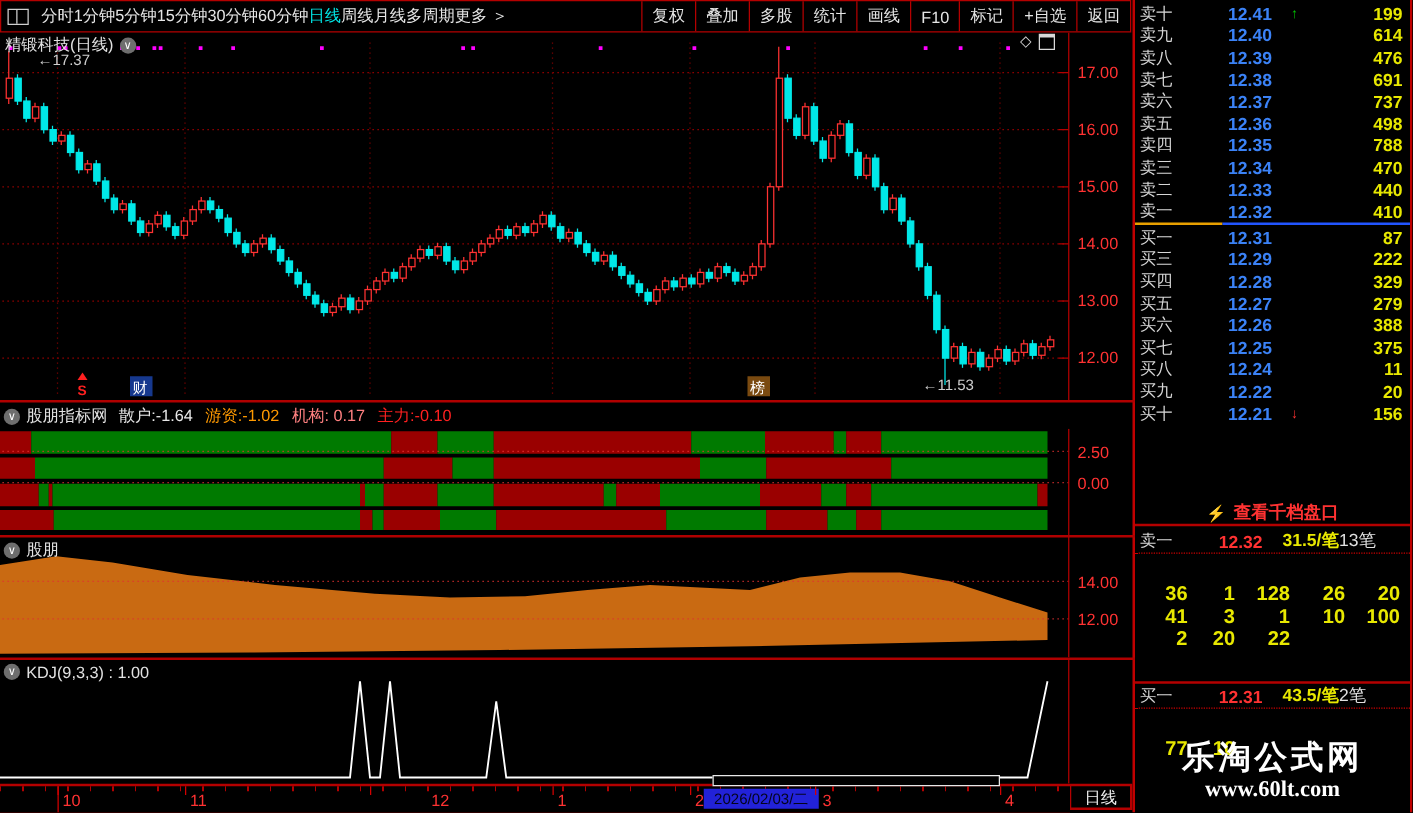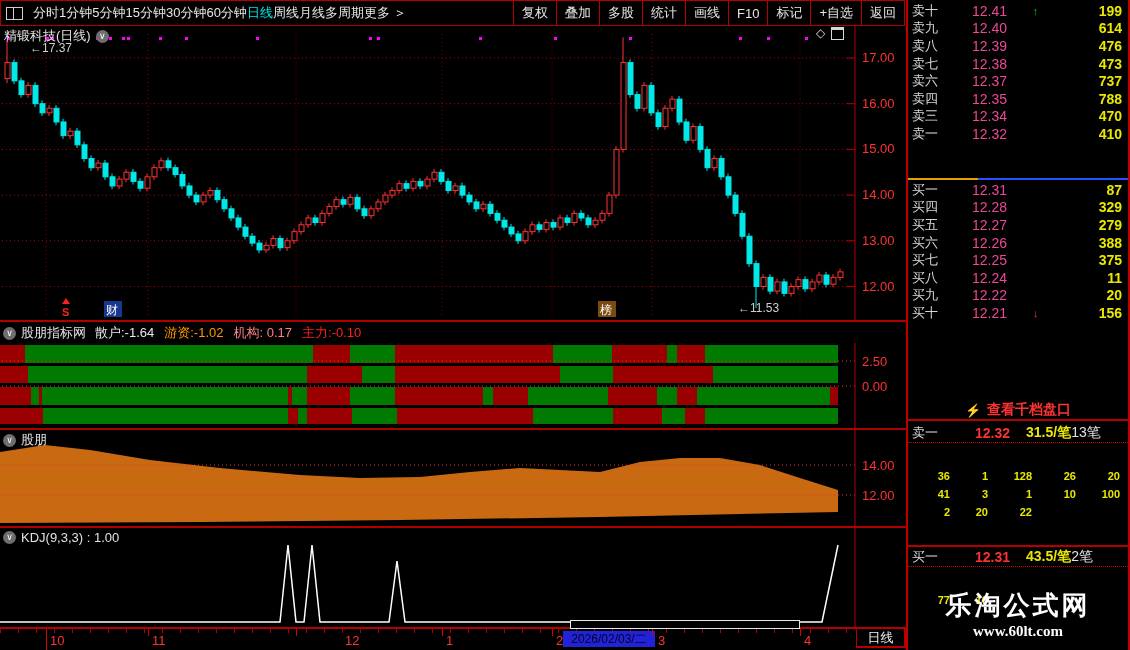--- a/index.html
+++ b/index.html
@@ -26,48 +26,48 @@
   .xlabel{position:absolute;top:4px;color:#ff3232;font-size:13px;}
   #year-label{position:absolute;left:6px;top:20px;color:#ff3232;font-size:13px;}
   #year-sep{position:absolute;left:46px;top:0;width:1px;height:21px;background:#d40000;}
   #x-highlight{position:absolute;left:563px;top:2px;width:92px;height:16px;background:#2222d8;color:#04041c;font-size:12px;line-height:16px;text-align:center;white-space:nowrap;}
   #period-box{left:856px;top:627px;width:50px;height:21px;border:2px solid #b40000;border-left:1px solid #b40000;box-sizing:border-box;color:#f0f0f0;font-size:13px;text-align:center;line-height:17px;background:#000;}
   #scrollbar{left:570px;top:620px;width:228px;height:7px;border:1px solid #e8e8e8;background:#000;z-index:6;}
   
   #rpanel{left:906px;top:0;width:224px;height:650px;border-left:2px solid #c00000;border-right:2px solid #c00000;box-sizing:border-box;background:#000;}
   .ob-row{display:flex;align-items:center;padding:0 6px 0 4px;height:17.6px;font-size:14px;}
   .ob-row .lbl{width:60px;color:#d6d6d6;font-size:13px;}
-  .ob-row .price{width:56px;text-align:left;color:#ec4899;font-weight:400;}
+  .ob-row .price{width:56px;text-align:center;color:#3b82f6;font-weight:700;}
   .ob-row .arr{width:15px;text-align:center;font-size:11px;font-weight:700;}
   .ob-row .vol{flex:1;text-align:right;color:#e8e800;font-weight:700;}
   #ob-divider{position:absolute;left:0;top:178px;width:100%;height:2px;}
   #ob-divider .half-a{position:absolute;left:0;top:0;width:70px;height:2px;background:#e8a000;}
   #ob-divider .half-b{position:absolute;left:70px;top:0;right:0;height:2px;background:#2255ff;}
   #avg-box{position:absolute;left:0;top:358px;width:100%;border-top:2px solid #b40000;border-bottom:2px solid #b40000;box-sizing:border-box;}
   .avg-row{display:flex;align-items:center;height:20px;font-size:14px;padding:0 6px 0 4px;}
   .avg-row .albl{width:58px;color:#d6d6d6;font-size:13px;}
   .avg-row .aprice{width:50px;text-align:right;font-weight:700;color:#ff3232;}
   .avg-row .aprice.white{color:#ffffff;}
   .avg-row .tlbl{width:54px;color:#d6d6d6;font-size:13px;padding-left:12px;}
   .avg-row .tval{flex:1;text-align:right;color:#e8e800;font-weight:700;}
   #link-row{position:absolute;left:0;top:401px;width:100%;height:20px;display:flex;align-items:center;justify-content:center;gap:6px;color:#ff3232;font-weight:700;font-size:14px;border-bottom:2px solid #b40000;box-sizing:border-box;}
   #link-row .bolt{color:#e8c800;font-size:13px;}
   .dh{display:flex;align-items:center;height:19px;padding:0 6px 0 4px;border-bottom:1px dotted #cc0000;font-size:14px;}
   .dh .dlbl{width:50px;color:#d6d6d6;font-size:13px;}
   .dh .dprice{width:48px;text-align:right;color:#ff3232;font-weight:700;}
   .dh .dper{margin-left:16px;color:#e8e800;font-weight:700;}
   .dh .dcnt{flex:1;color:#e0e0e0;}
   .dg{display:flex;align-items:center;height:18px;padding:0 6px 0 2px;}
-  .dg span{text-align:right;color:#e8e800;font-weight:700;font-size:11px;margin-top:48px;}
+  .dg span{text-align:right;color:#e8e800;font-weight:700;font-size:16px;margin-top:48px;}
   #detail-sell{position:absolute;left:0;top:423px;width:100%;}
   #detail-buy{position:absolute;left:0;top:547px;width:100%;}
   #buy-sep{position:absolute;left:0;top:545px;width:100%;height:2px;background:#b40000;}
   #watermark{position:absolute;left:0;top:590px;width:100%;text-align:center;color:#fff;}
   #wm1{font-size:26px;font-weight:700;letter-spacing:3px;line-height:30px;}
-  #wm2{font-family:"Liberation Serif",serif;font-size:15px;font-weight:700;line-height:22px;}
+  #wm2{font-family:"Liberation Serif",serif;font-size:18px;font-weight:700;line-height:22px;}
   .corner-icons{left:816px;top:26px;color:#d8d8d8;font-size:12px;display:flex;gap:6px;align-items:center;z-index:6;}
   .win-ico{width:11px;height:9px;border:1px solid #d8d8d8;border-top:3px solid #d8d8d8;display:inline-block;}
   svg{display:block;}
 </style>
 </head>
 <body>
 <div id="app">
 
 <div id="topbar" class="abs">
   <div id="tb-icon"></div>
@@ -533,57 +533,75 @@
         <div class="ob-row">
           <span class="lbl">卖八</span>
           <span class="price">12.39</span>
           <span class="arr" style="color: rgb(255, 50, 50);"></span>
           <span class="vol">476</span>
         </div>
         <div class="ob-row">
           <span class="lbl">卖七</span>
           <span class="price">12.38</span>
           <span class="arr" style="color: rgb(255, 50, 50);"></span>
-          <span class="vol">473</span>
+          <span class="vol">691</span>
         </div>
         <div class="ob-row">
           <span class="lbl">卖六</span>
           <span class="price">12.37</span>
           <span class="arr" style="color: rgb(255, 50, 50);"></span>
           <span class="vol">737</span>
         </div>
         <div class="ob-row">
+          <span class="lbl">卖五</span>
+          <span class="price">12.36</span>
+          <span class="arr" style="color: rgb(255, 50, 50);"></span>
+          <span class="vol">498</span>
+        </div>
+        <div class="ob-row">
           <span class="lbl">卖四</span>
           <span class="price">12.35</span>
           <span class="arr" style="color: rgb(255, 50, 50);"></span>
           <span class="vol">788</span>
         </div>
         <div class="ob-row">
           <span class="lbl">卖三</span>
           <span class="price">12.34</span>
           <span class="arr" style="color: rgb(255, 50, 50);"></span>
           <span class="vol">470</span>
+        </div>
+        <div class="ob-row">
+          <span class="lbl">卖二</span>
+          <span class="price">12.33</span>
+          <span class="arr" style="color: rgb(255, 50, 50);"></span>
+          <span class="vol">440</span>
         </div>
         <div class="ob-row">
           <span class="lbl">卖一</span>
           <span class="price">12.32</span>
           <span class="arr" style="color: rgb(255, 50, 50);"></span>
           <span class="vol">410</span>
         </div>
       </div>
   <div id="ob-divider">
         <div class="half-a"></div>
         <div class="half-b"></div>
       </div>
   <div id="ob-buys" style="position:absolute;left:0;top:181px;width:100%;">
         <div class="ob-row">
           <span class="lbl">买一</span>
           <span class="price">12.31</span>
           <span class="arr" style="color: rgb(255, 50, 50);"></span>
           <span class="vol">87</span>
+        </div>
+        <div class="ob-row">
+          <span class="lbl">买三</span>
+          <span class="price">12.29</span>
+          <span class="arr" style="color: rgb(255, 50, 50);"></span>
+          <span class="vol">222</span>
         </div>
         <div class="ob-row">
           <span class="lbl">买四</span>
           <span class="price">12.28</span>
           <span class="arr" style="color: rgb(255, 50, 50);"></span>
           <span class="vol">329</span>
         </div>
         <div class="ob-row">
           <span class="lbl">买五</span>
           <span class="price">12.27</span>

